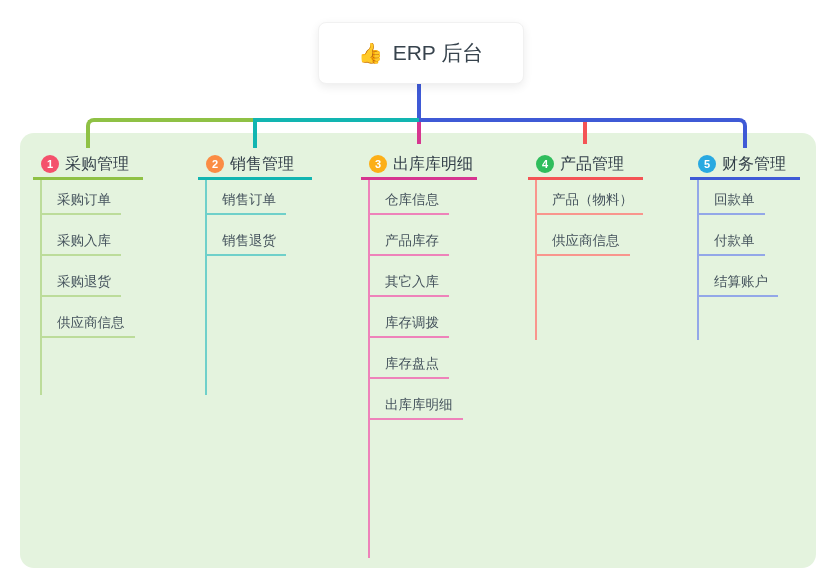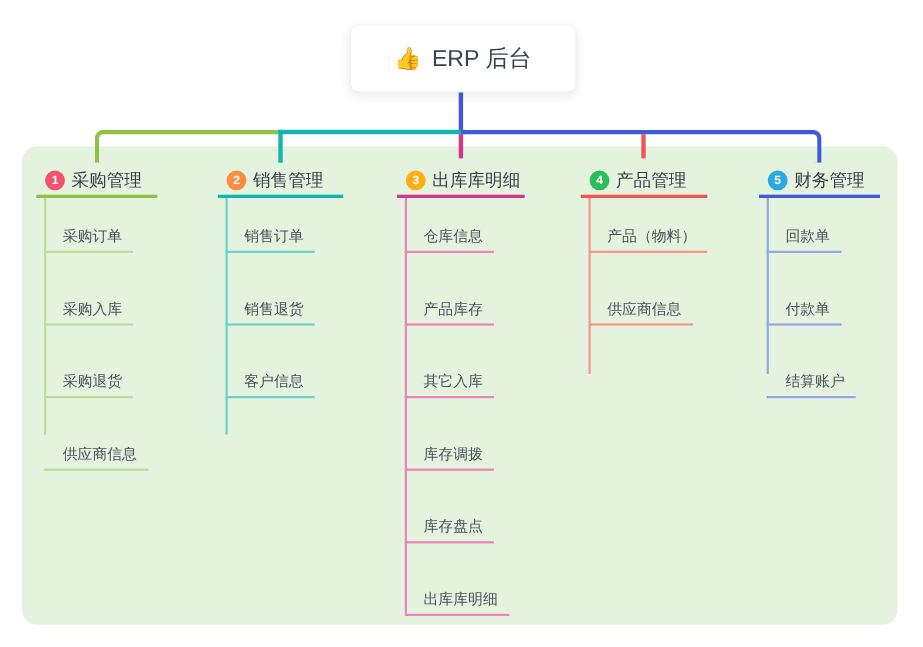--- a/index.html
+++ b/index.html
@@ -40,24 +40,24 @@
     border-bottom:3px solid var(--main);font-size:16px;color:#333f49;}
   .badge{width:18px;height:18px;border-radius:50%;background:var(--badge);color:#fff;
     font-size:11px;font-weight:bold;line-height:18px;text-align:center;flex:0 0 18px;}
 
   .vline{position:absolute;left:7px;top:29px;width:2px;background:var(--light);}
   .b1 .vline,.b2 .vline{height:215px;}
   .b3 .vline{height:378px;}
   .b4 .vline,.b5 .vline{height:160px;}
 
   .items{position:relative;}
-  .item{box-sizing:border-box;height:66px;margin-left:7px;width:fit-content;
+  .item{box-sizing:border-box;height:41px;margin-left:7px;width:fit-content;
     padding:0 10px 4px 17px;border-bottom:2px solid var(--light);
     display:flex;align-items:flex-end;font-size:13.5px;color:#44525c;white-space:nowrap;}
-  .item:first-child{height:50px;}
+  .item:first-child{height:35px;}
 </style>
 </head>
 <body>
 
 <div class="stage">
 
   <div class="canvas-card"></div>
 
   <div class="line root-line"></div>
   <div class="line bus-green"></div>
@@ -87,21 +87,20 @@
 
   <div class="branch b2">
     <div class="branch-title">
       <span class="badge">2</span>
       <span>销售管理</span>
     </div>
     <div class="vline"></div>
     <div class="items">
       <div class="item">销售订单</div>
       <div class="item">销售退货</div>
-      <div class="item">客户信息</div>
     </div>
   </div>
 
   <div class="branch b3">
     <div class="branch-title">
       <span class="badge">3</span>
       <span>出库库明细</span>
     </div>
     <div class="vline"></div>
     <div class="items">

